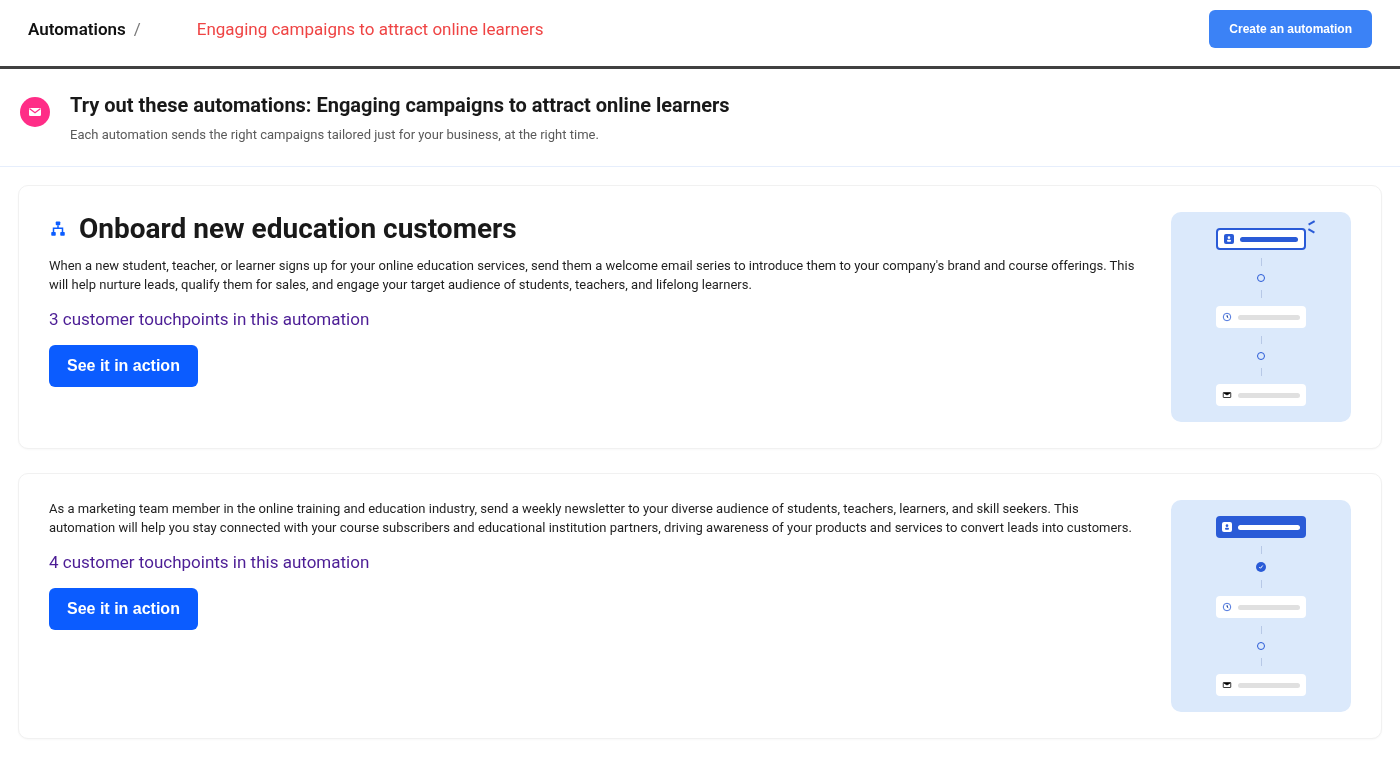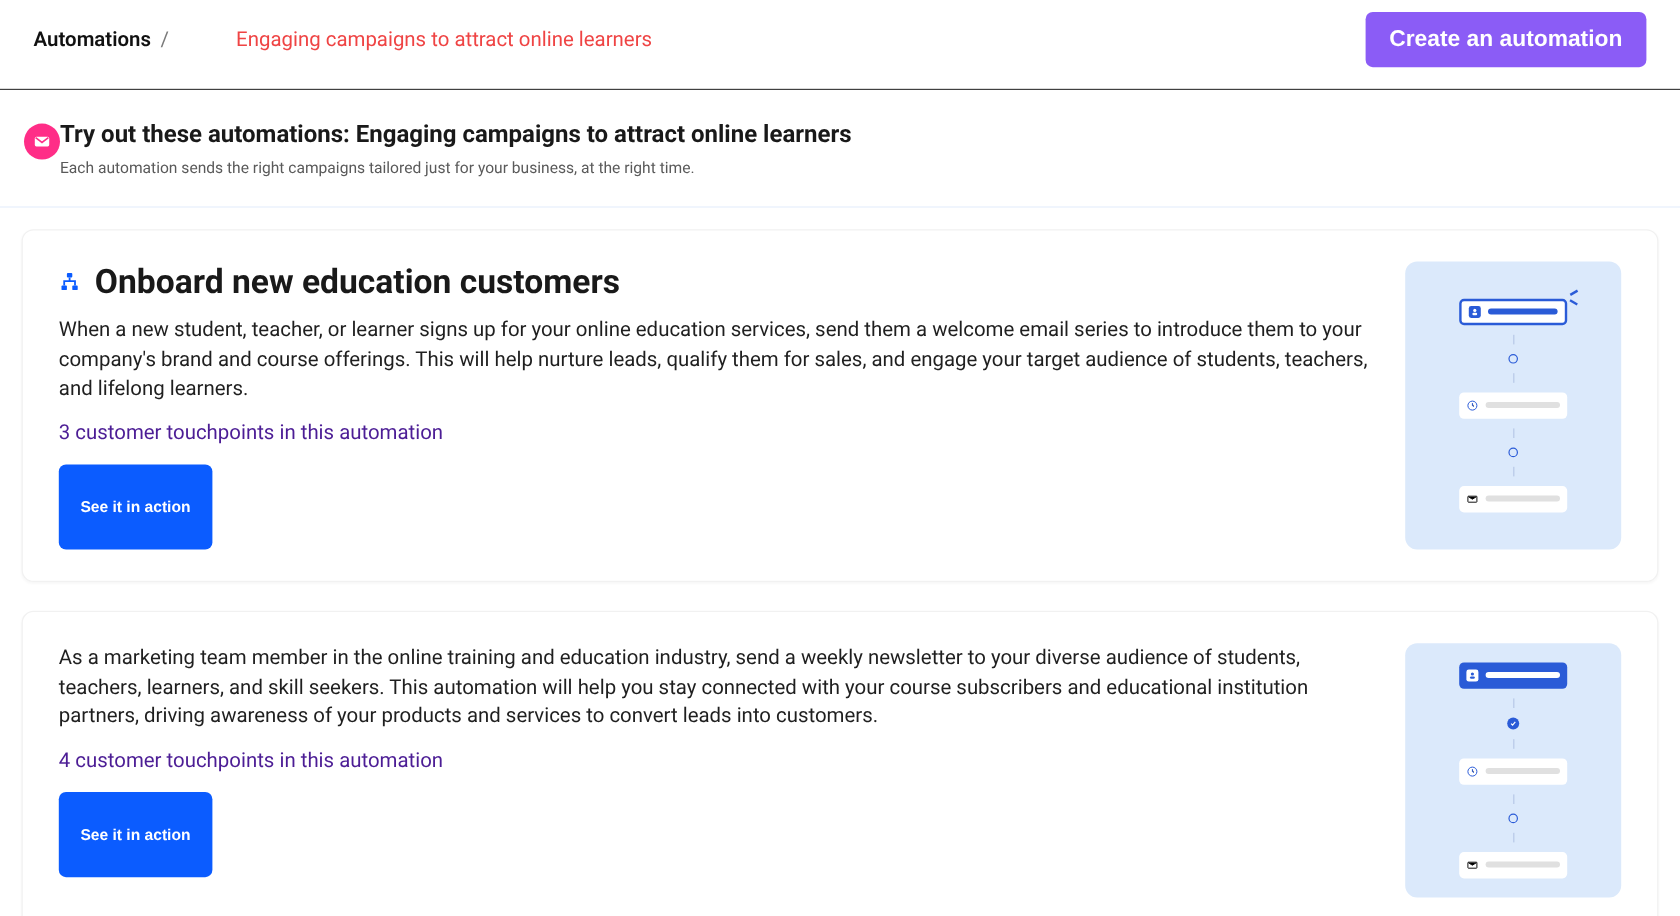--- a/index.html
+++ b/index.html
@@ -7,54 +7,55 @@
     font-family: -apple-system, BlinkMacSystemFont, "Segoe UI", Roboto, Helvetica, Arial, sans-serif;
     color: #191919;
     background: #ffffff;
     font-size: 16px;
   }
   .header-bar {
     display: flex;
     justify-content: space-between;
     align-items: center;
     padding: 10px 28px 18px 28px;
-    border-bottom: 1px solid #404040;
+    border-bottom: 3px solid #404040;
     gap: 27px;
   }
   .breadcrumb {
     display: flex;
     align-items: center;
     gap: 8px;
     font-size: 17px;
   }
   .breadcrumb .root {
     font-weight: 600;
     color: #111;
   }
   .breadcrumb .sep {
     color: #7a7a7a;
   }
   .breadcrumb .current {
     color: #ef4444;
     margin-left: 48px;
   }
   .btn-primary {
-    background: #8b5cf6;
+    background: #3b82f6;
     color: #fff;
     border: none;
     border-radius: 6px;
     padding: 12px 20px;
-    font-size: 19px;
+    font-size: 12px;
     font-weight: 600;
     cursor: pointer;
   }
   .intro {
     padding: 24px 20px 24px 20px;
     border-bottom: 1px solid #e6eefc;
     display: flex;
+    gap: 20px;
     align-items: flex-start;
   }
   .intro-icon {
     width: 30px; height: 30px;
     background: #ff2d87;
     border-radius: 50%;
     display: flex; align-items: center; justify-content: center;
     flex-shrink: 0;
     margin-top: 4px;
   }
@@ -86,37 +87,37 @@
     display: flex;
     align-items: center;
     gap: 12px;
     margin-bottom: 12px;
   }
   .card-title-row h3 {
     font-size: 28px;
     font-weight: 700;
   }
   .card-desc {
-    font-size: 17px;
+    font-size: 13px;
     line-height: 1.45;
     color: #1f1f1f;
     margin-bottom: 14px;
   }
   .touchpoints {
     font-size: 17px;
     color: #4c1d95;
     margin-bottom: 16px;
   }
   .btn-secondary {
     background: #0b5cff;
     color: #fff;
     border: none;
     border-radius: 6px;
-    padding: 28px 18px;
-    font-size: 13px;
+    padding: 12px 18px;
+    font-size: 16px;
     font-weight: 600;
     cursor: pointer;
   }
   .thumb {
     width: 180px;
     min-height: 180px;
     background: #dbe9fb;
     border-radius: 10px;
     flex-shrink: 0;
     display: flex;

